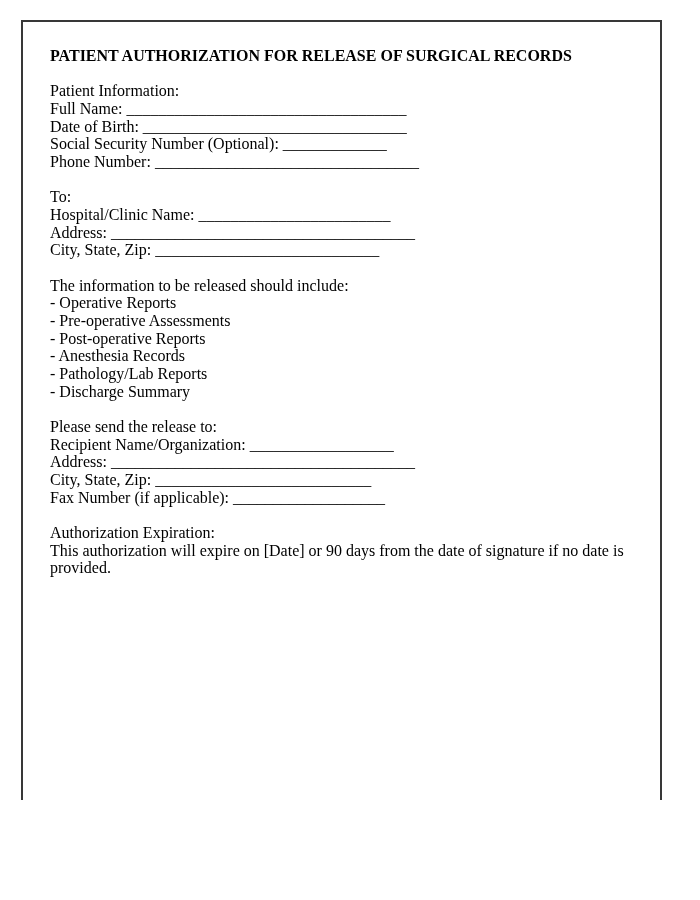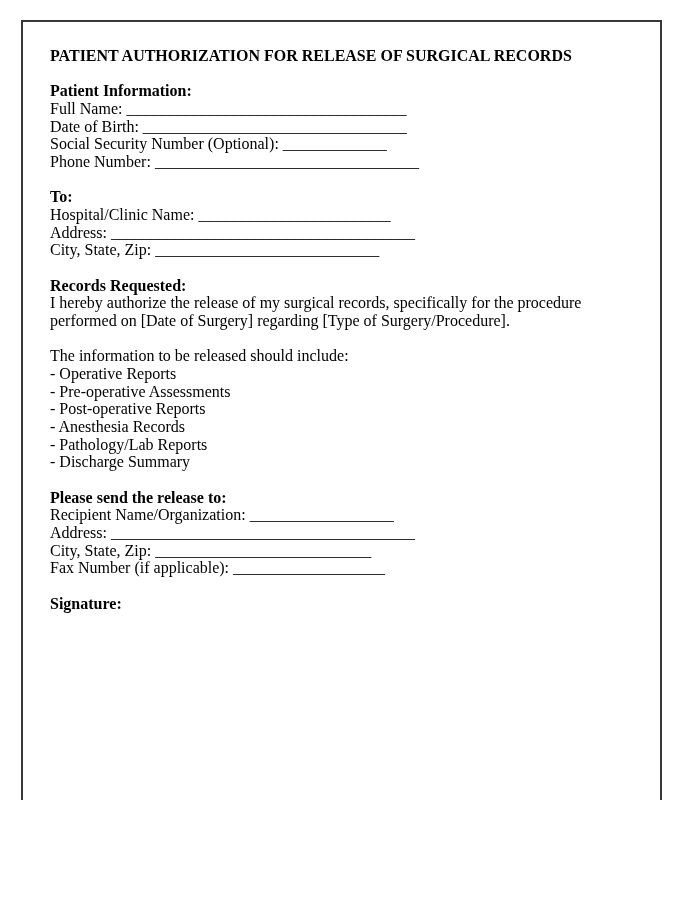--- a/index.html
+++ b/index.html
@@ -32,56 +32,55 @@
   .doc-title {
     font-weight: bold;
     margin: 0 0 17.5px 0;
     white-space: pre-line;
   }
   .block {
     margin: 0 0 17.5px 0;
     white-space: pre-line;
   }
   .block .heading {
-    font-weight: bold;
+    font-weight: normal;
   }
 </style>
 </head>
 <body>
 
 <div class="doc-border">
 
   <p class="doc-title">PATIENT AUTHORIZATION FOR RELEASE OF SURGICAL RECORDS</p>
 
   <p class="block"><strong class="heading">Patient Information:</strong><span>
 Full Name: ___________________________________
 Date of Birth: _________________________________
 Social Security Number (Optional): _____________
 Phone Number: _________________________________</span></p>
 
   <p class="block"><strong class="heading">To:</strong><span>
 Hospital/Clinic Name: ________________________
 Address: ______________________________________
 City, State, Zip: ____________________________</span></p>
 
-  <p class="block"><strong class="heading">Records Requested:</strong><span>
-I hereby authorize the release of my surgical records, specifically for the procedure
-performed on [Date of Surgery] regarding [Type of Surgery/Procedure].</span></p>
 
   <p class="block"><strong class="heading"></strong><span>The information to be released should include:
 - Operative Reports
 - Pre-operative Assessments
 - Post-operative Reports
 - Anesthesia Records
 - Pathology/Lab Reports
 - Discharge Summary</span></p>
 
   <p class="block"><strong class="heading">Please send the release to:</strong><span>
 Recipient Name/Organization: __________________
 Address: ______________________________________
 City, State, Zip: ___________________________
 Fax Number (if applicable): ___________________</span></p>
 
 
+  <p class="block"><strong class="heading">Authorization Expiration:</strong><span>
+This authorization will expire on [Date] or 90 days from the date of signature if no date is
+provided.</span></p>
 
-  <p class="block"><strong class="heading">Signature:</strong><span></span></p>
 
 </div>
 
 </body></html>

